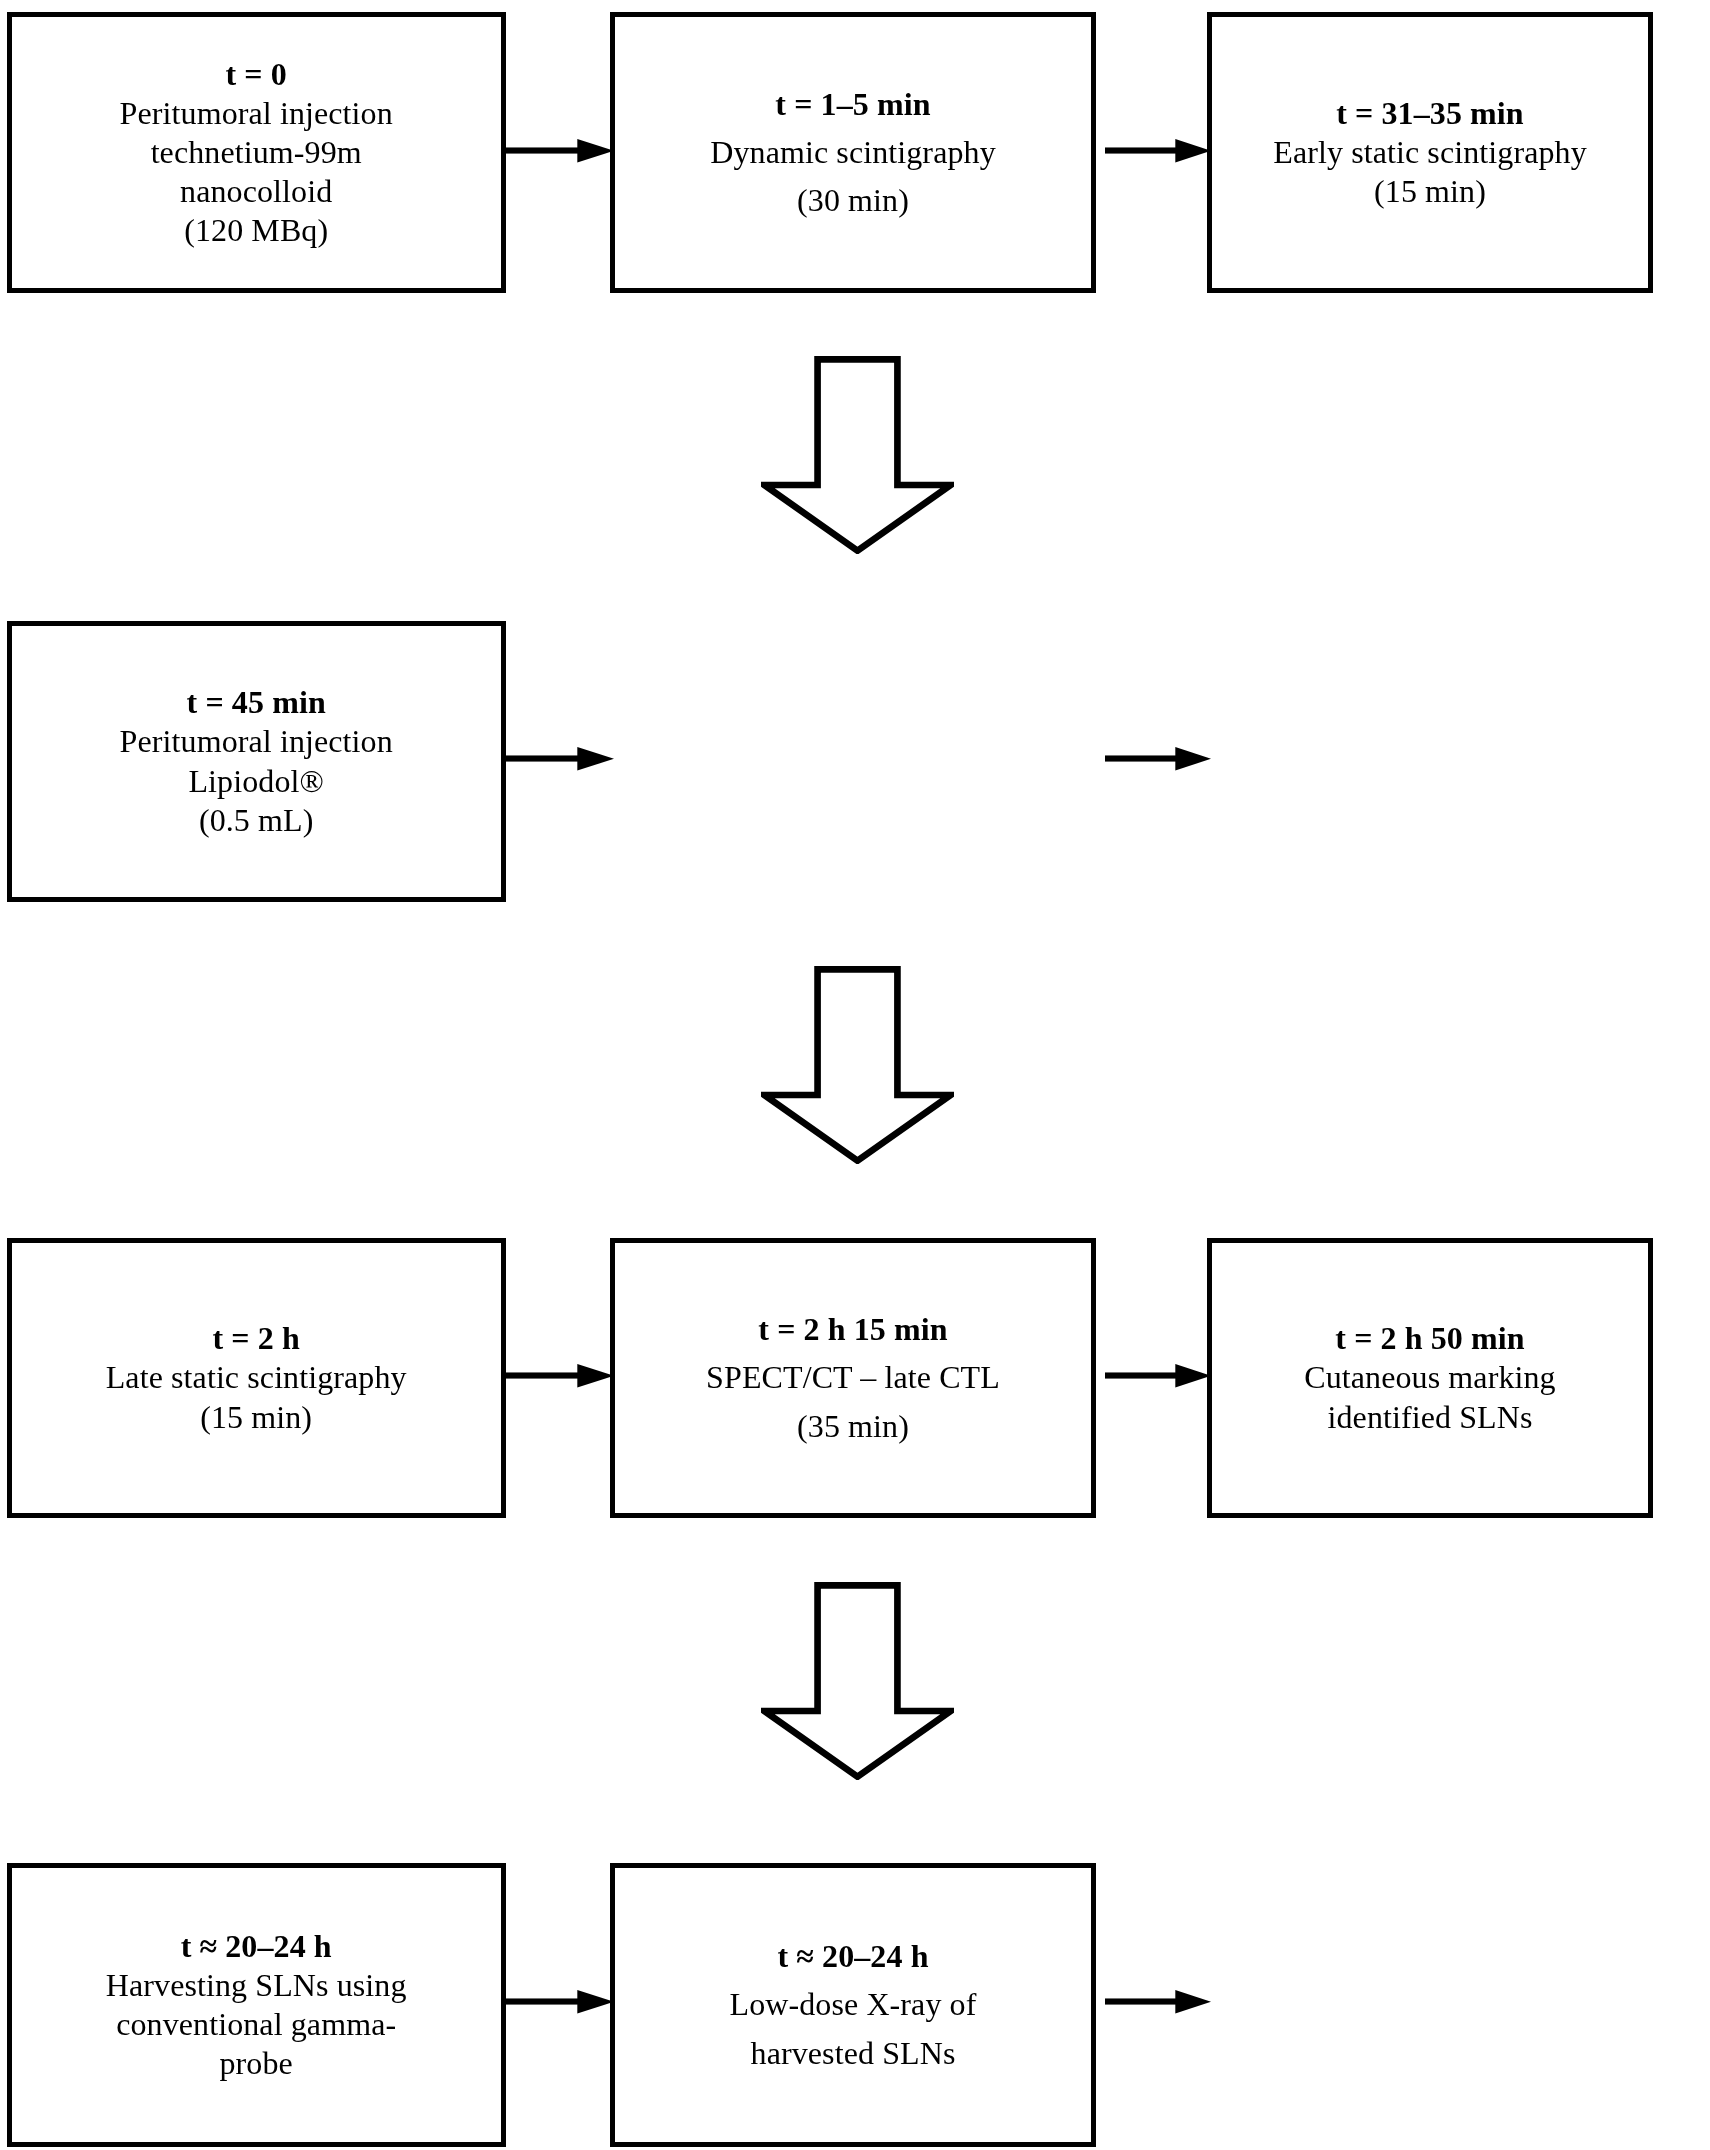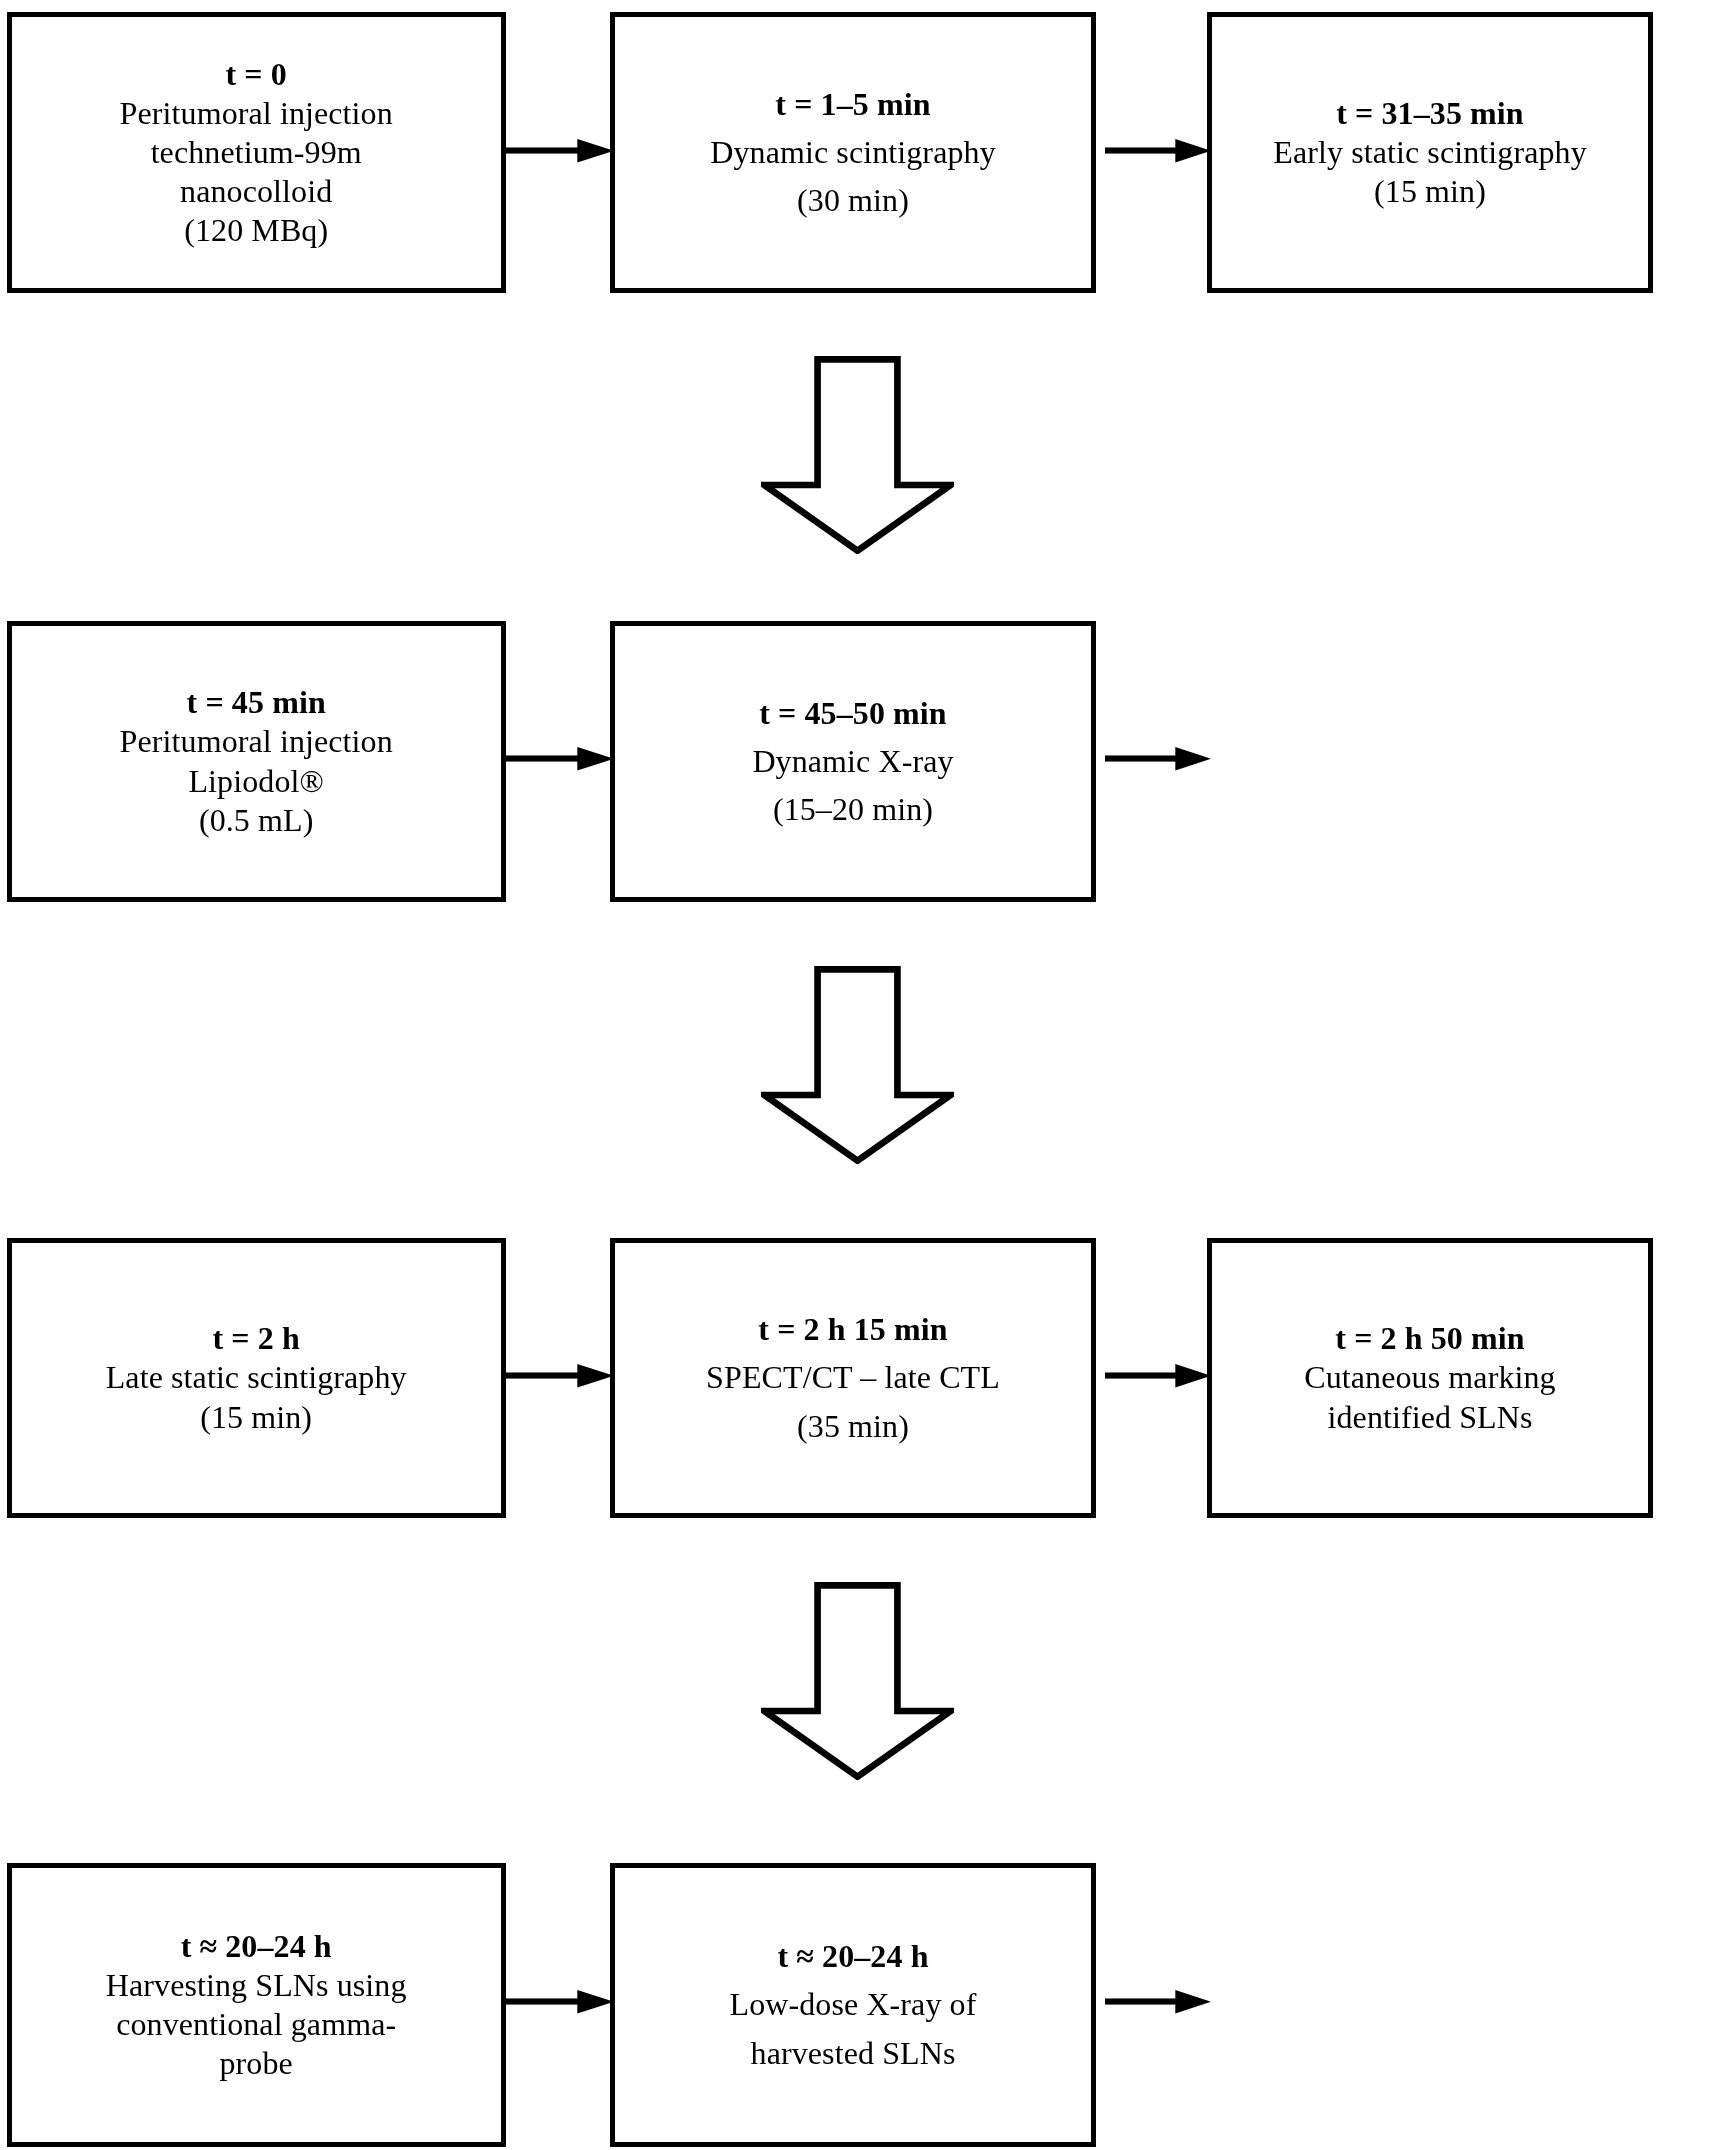--- a/index.html
+++ b/index.html
@@ -133,25 +133,20 @@
     <div class="line">(0.5 mL)</div>
   </div>
 
   <div class="h-arrow ha-r2c1">
     <svg viewBox="0 0 196 46" preserveAspectRatio="none" aria-hidden="true">
       <rect x="0" y="17" width="140" height="11" fill="#000"></rect>
       <polygon points="130,2 196,23 130,44" fill="#000"></polygon>
     </svg>
   </div>
 
-  <div class="node col2 row2">
-    <div class="line head">t = 45–50 min</div>
-    <div class="line">Dynamic X-ray</div>
-    <div class="line">(15–20 min)</div>
-  </div>
 
   <div class="h-arrow ha-r2c2">
     <svg viewBox="0 0 190 46" preserveAspectRatio="none" aria-hidden="true">
       <rect x="0" y="17" width="136" height="11" fill="#000"></rect>
       <polygon points="126,2 190,23 126,44" fill="#000"></polygon>
     </svg>
   </div>
 
 
   <div class="v-arrow va-2">

